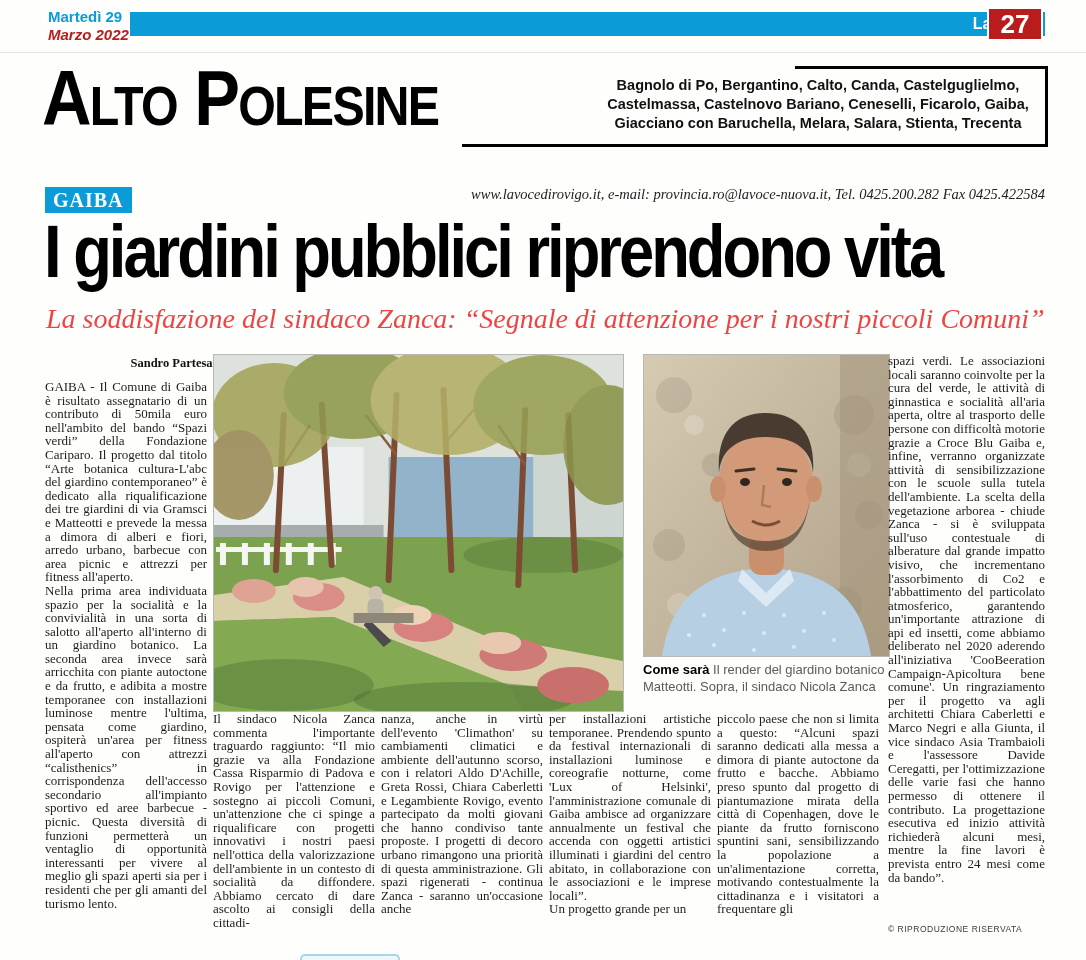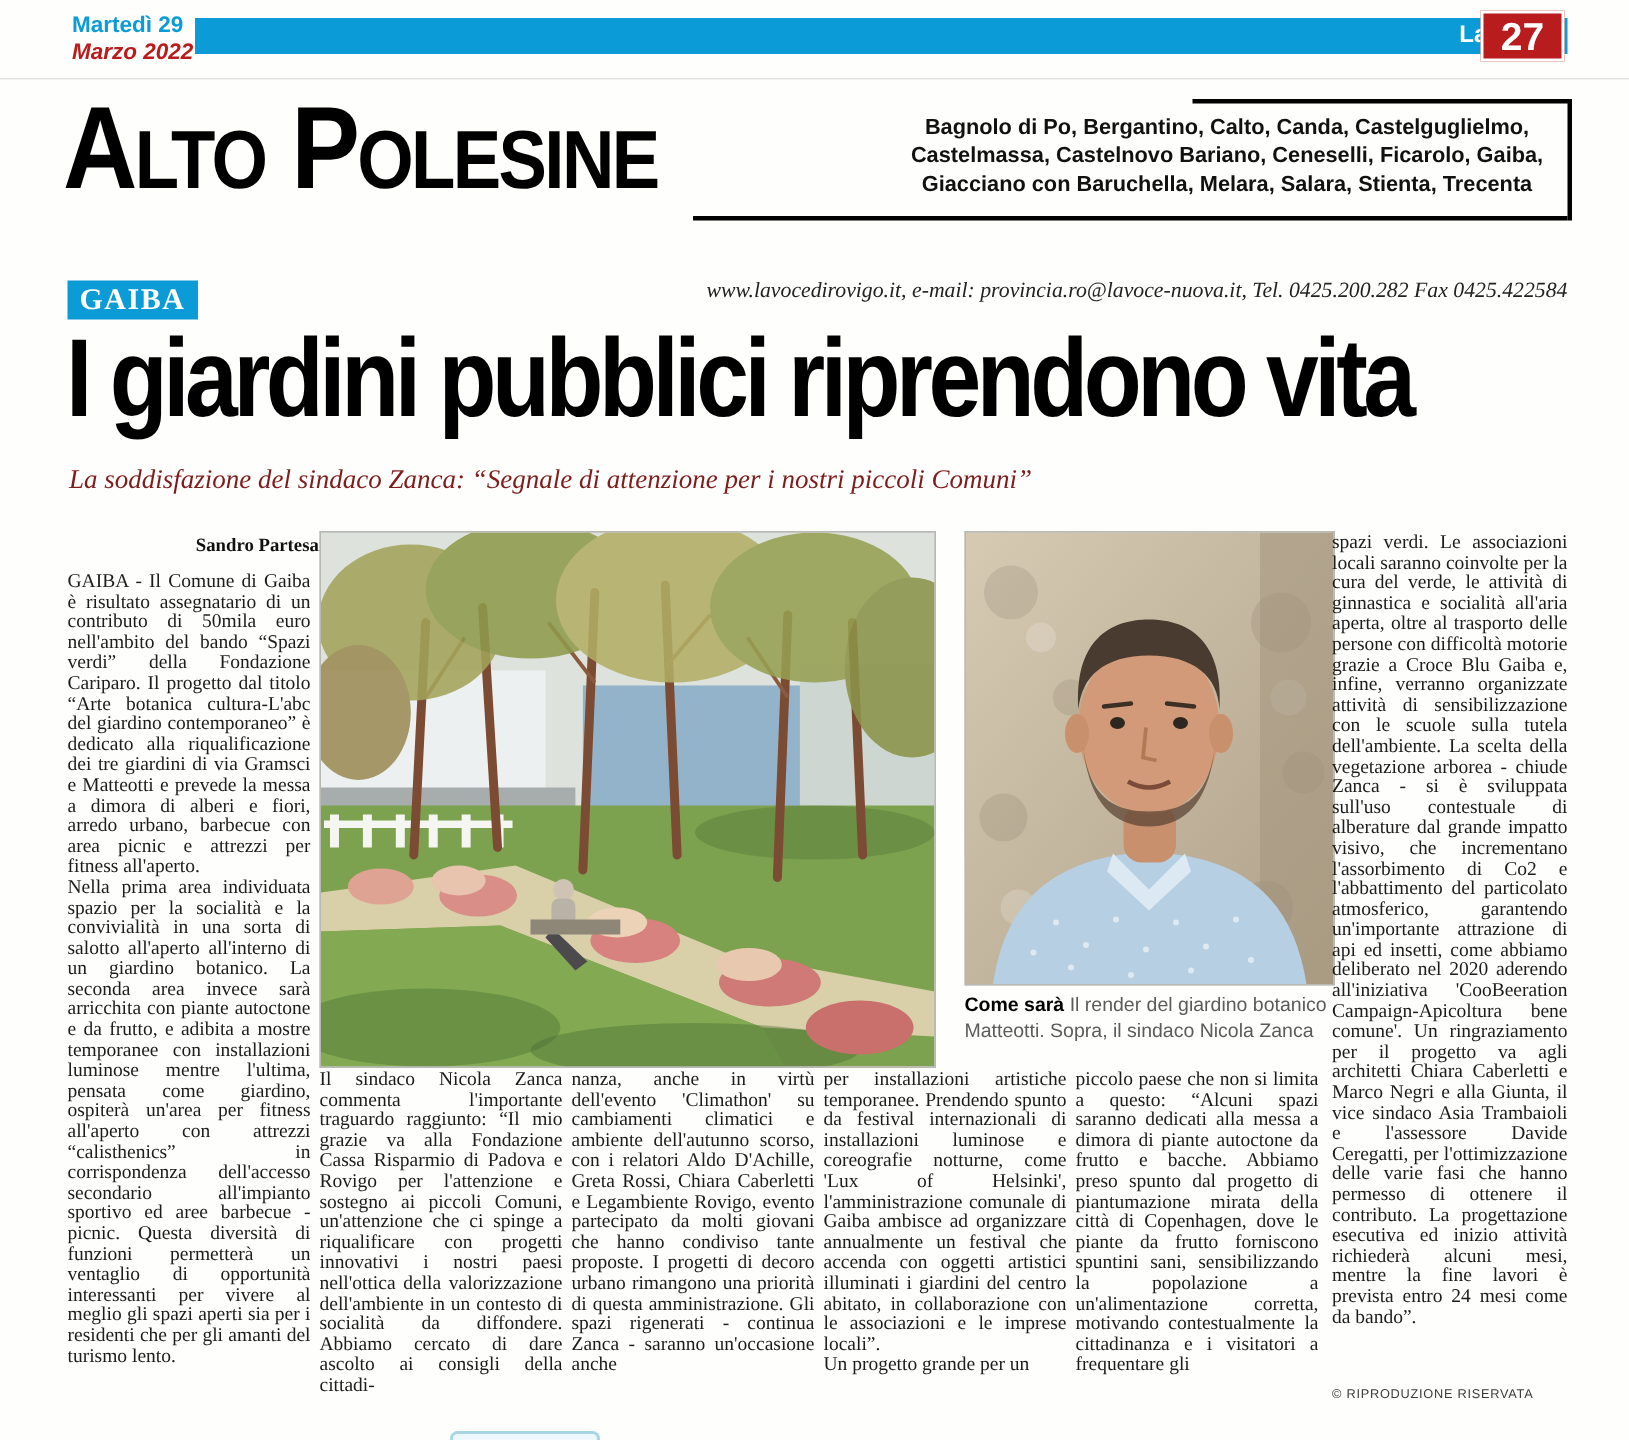--- a/index.html
+++ b/index.html
@@ -34,22 +34,22 @@
            font-style:italic;font-size:14.5px;color:#222;margin-top:36px;}
 
   
   .kicker-row{position:absolute;left:45px;top:187px;width:1000px;display:flex;align-items:flex-start;}
   .kicker-tag{background:#0b9cd8;color:#fff;font-weight:bold;font-size:20px;line-height:26px;
               padding:0 8px;margin-right:21px;letter-spacing:1px;}
   .kicker-text{font-size:22px;line-height:26px;color:#161616;white-space:nowrap;}
   .headline{position:absolute;left:44px;top:210px;font-family:"Liberation Sans",sans-serif;
             font-weight:bold;font-size:74px;line-height:84px;letter-spacing:-3.5px;color:#000;
             transform:scaleX(0.855);transform-origin:left top;white-space:nowrap;}
-  .subhead{position:absolute;left:46px;top:303px;width:1000px;font-style:italic;font-size:18px;
-           line-height:32px;color:#7f1d1d;white-space:nowrap;}
+  .subhead{position:absolute;left:46px;top:303px;width:1000px;font-style:italic;font-size:28px;
+           line-height:32px;color:#ef4444;white-space:nowrap;}
 
   
   .col{position:absolute;text-align:justify;font-size:13px;line-height:13.6px;color:#1c1c1c;
        white-space:pre-line;overflow:hidden;}
   .byline{position:absolute;left:61px;top:356px;width:162px;text-align:right;font-weight:bold;
           font-size:12.5px;color:#111;}
   .copyright{position:absolute;left:888px;top:924px;width:157px;text-align:left;
              font-family:"Liberation Sans",sans-serif;font-size:8.5px;letter-spacing:0.5px;
              color:#3a3a3a;}
 

